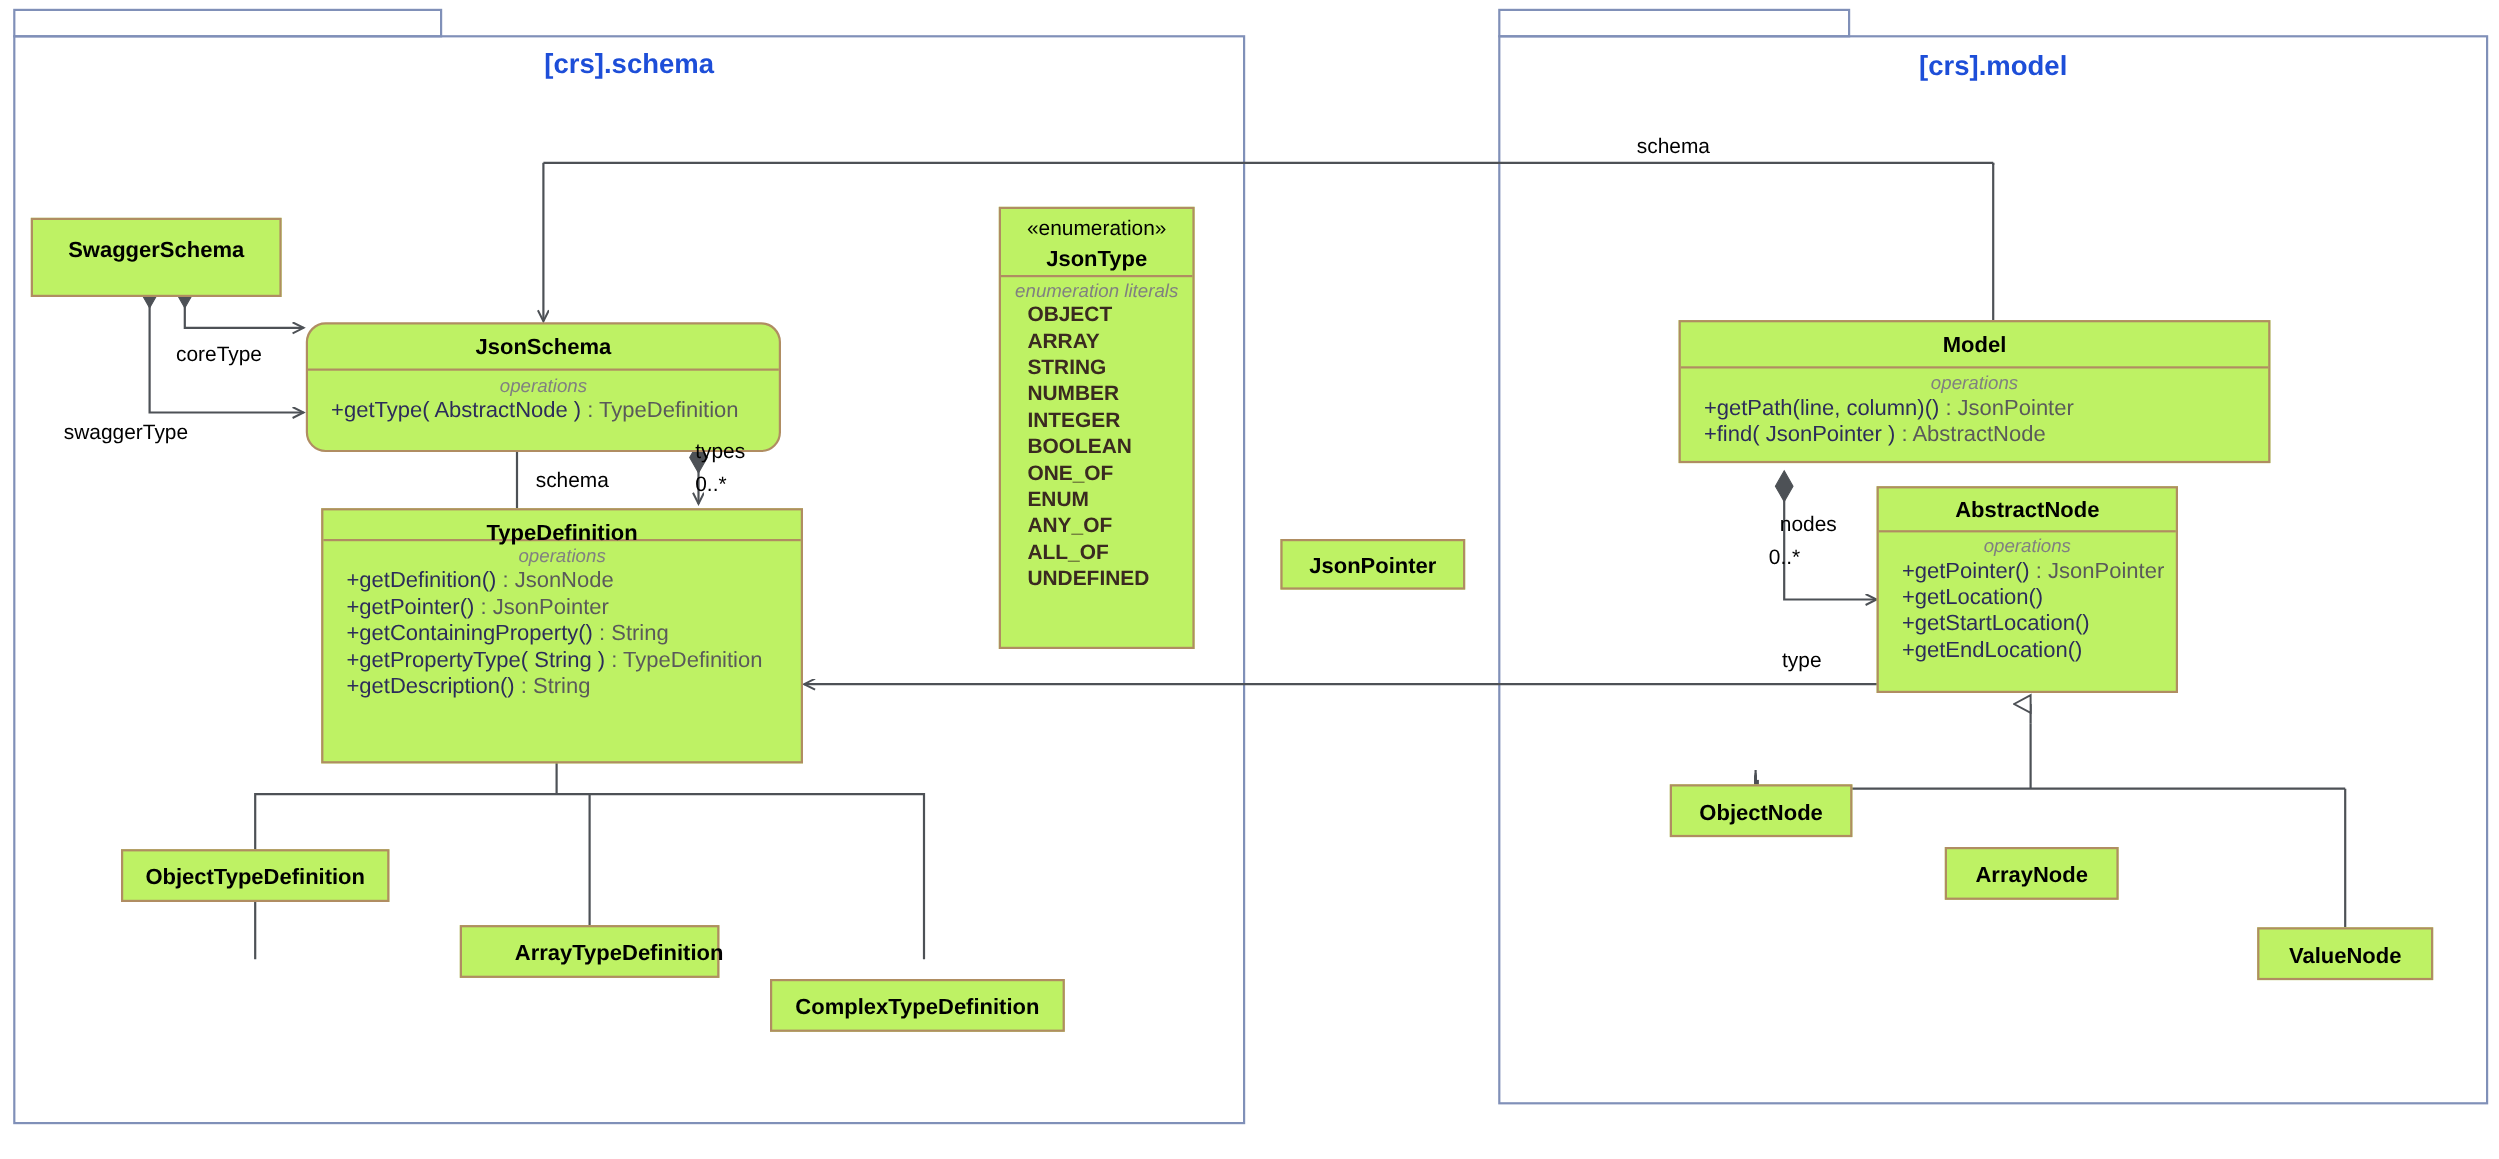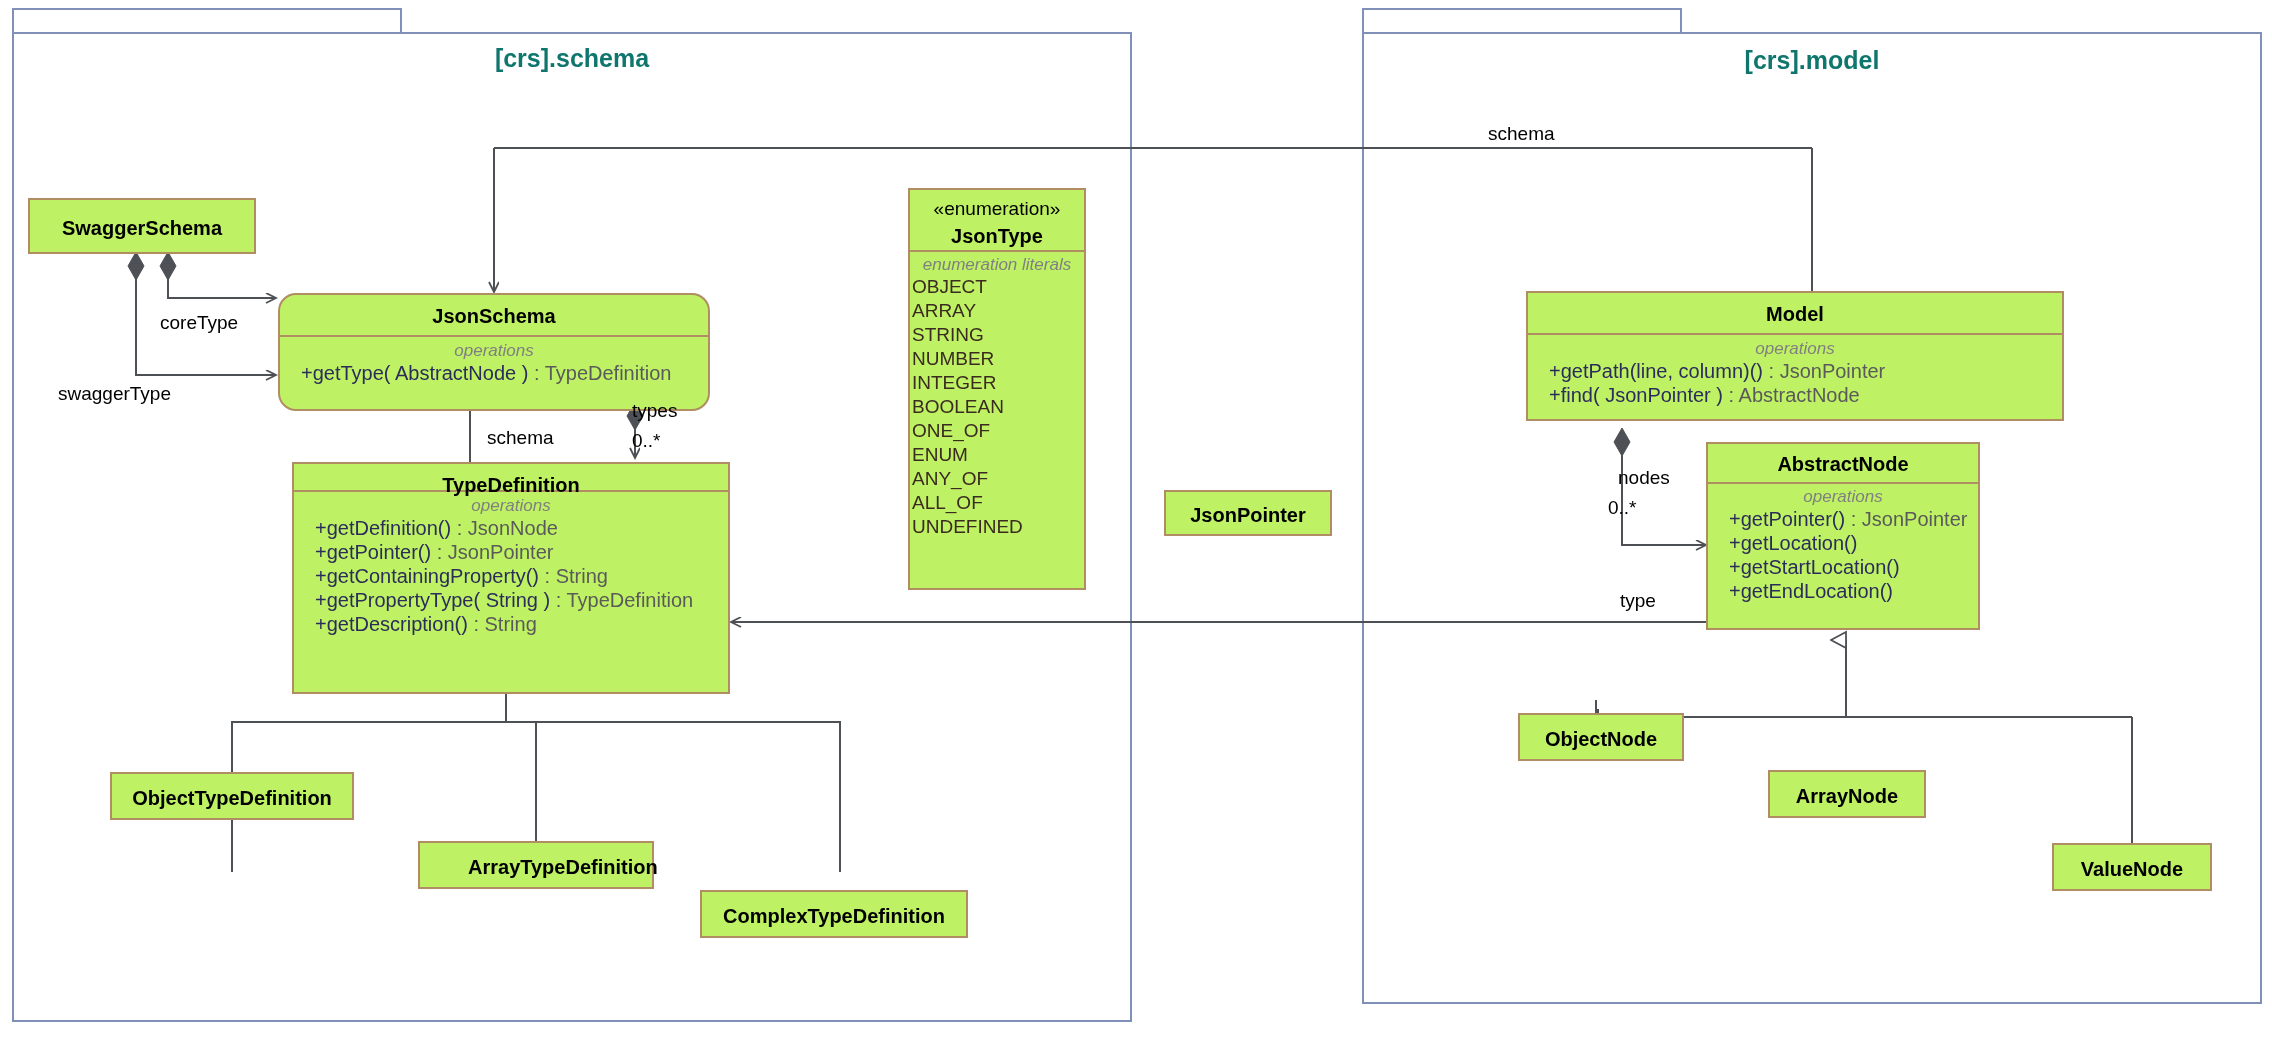--- a/index.html
+++ b/index.html
@@ -27,21 +27,21 @@
   .pkg-body {
     position: absolute;
     border: 2px solid #8090b8;
     background: transparent;
     box-sizing: border-box;
   }
   .pkg-title {
     position: absolute;
     font-weight: bold;
     font-size: 25px;
-    color: #0f766e;
+    color: #1d4ed8;
     white-space: nowrap;
     text-align: center;
   }
   
   .cls {
     position: absolute;
     border: 2px solid #b08d62;
     background: #bef264;
     box-sizing: border-box;
     z-index: 5;
@@ -83,21 +83,22 @@
     padding-left: 21px;
   }
   .member .rt {
     color: #5a5a5a;
   }
   .lit {
     font-size: 19px;
     line-height: 24px;
     color: #3a2a20;
     white-space: nowrap;
-    padding-left: 2px;
+    padding-left: 24px;
+    font-weight: bold;
   }
   .edge-label {
     position: absolute;
     font-size: 19px;
     color: #000000;
     white-space: nowrap;
     z-index: 6;
   }
   svg.ovl {
     position: absolute;
@@ -231,21 +232,21 @@
       <path d="M1596,717 L1596,714" stroke="#4d5156" stroke-width="2" fill="none"></path>
       <path d="M1596,717 L1596,715" stroke="#4d5156" stroke-width="2" fill="none"></path>
       <path d="M1596,717 L1596,713" stroke="#4d5156" stroke-width="2" fill="none"></path>
       <path d="M1596,717 L1596,712" stroke="#4d5156" stroke-width="2" fill="none"></path>
       <path d="M1596,717 L1596,716" stroke="#4d5156" stroke-width="2" fill="none"></path>
       <path d="M1596,717 L1596,714" stroke="#4d5156" stroke-width="2" fill="none"></path>
       <path d="M1596,717 L1596,722" stroke="#4d5156" stroke-width="2" fill="none"></path>
     </g>
   </svg>
 
-  <div class="cls" style="left:28px; top:198px; width:228px; height:56px;">
+  <div class="cls" style="left:28px; top:198px; width:228px; height:72px;">
     <div class="cls-name" style="line-height:56px;">SwaggerSchema</div>
   </div>
 
   <div class="cls" style="left:278px; top:293px; width:432px; height:118px;border-radius:18px;">
     <div class="cls-name with-sep" style="line-height:42px; height:42px;">JsonSchema</div>
     <div class="compartment">
       <div class="compartment-label" style="margin-top:4px;">operations</div>
       <div class="member">
         <span>+getType( AbstractNode )</span><span class="rt"> : TypeDefinition</span>
       </div>

